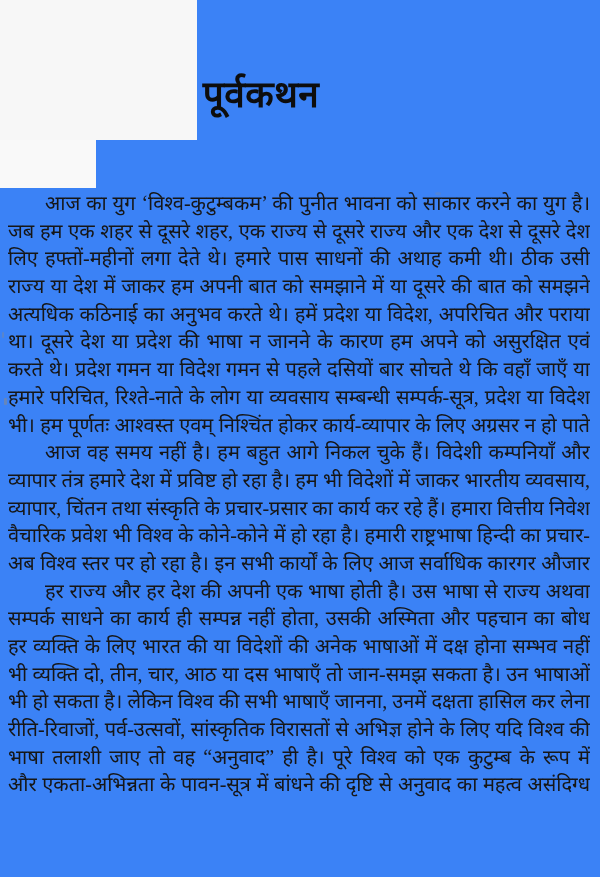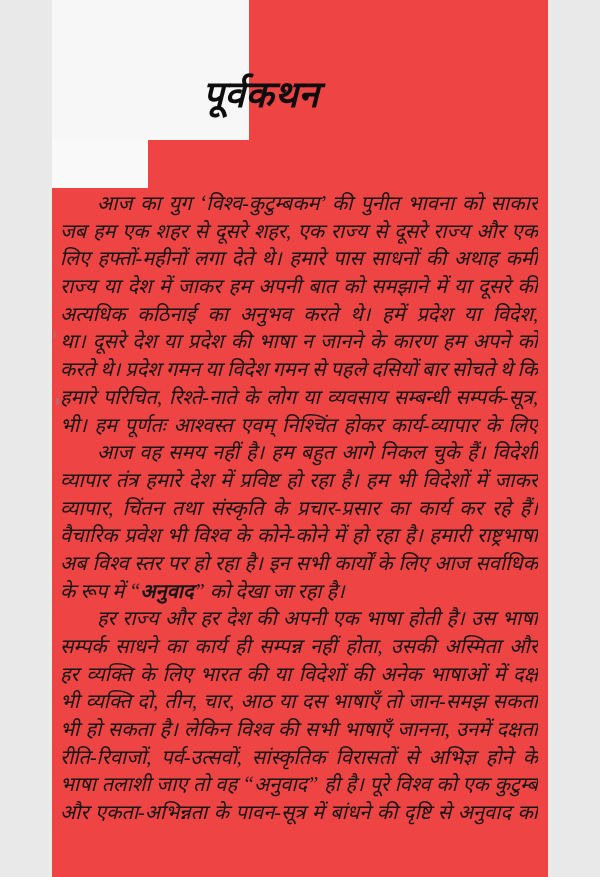--- a/index.html
+++ b/index.html
@@ -1,24 +1,23 @@
 <!DOCTYPE html>
 <html lang="hi"><head>
 <meta charset="utf-8">
 <style>
   html,body{margin:0;padding:0;}
   body{background:#e9e9e9;font-family:"Liberation Serif","DejaVu Serif",serif;}
   .page{
     position:relative;
-    width:496px;height:877px;
+    width:600px;height:877px;
     margin:0 auto;
-    background:#ef4444;
+    background:#3b82f6;
     overflow:hidden;
     color:#1b1b1b;
-    font-style:italic;
   }
   
   .shade{position:absolute;background:#f7f7f7;pointer-events:none;}
   .shade-a{left:0;top:0;width:197px;height:140px;}
   .shade-b{left:0;top:140px;width:96px;height:48px;background:#f9f9f9;}
   
   .mark{position:absolute;background:#8a8a8a;border-radius:1px;pointer-events:none;}
   .mark-a{left:4px;top:398px;width:3px;height:7px;opacity:.55;}
   .mark-b{left:2px;top:332px;width:2px;height:6px;opacity:.4;}
   .mark-c{left:435px;top:192px;width:6px;height:3px;opacity:.25;border-radius:50%;}
@@ -68,21 +67,20 @@
       <div class="line"><span>अत्यधिक कठिनाई का अनुभव करते थे। हमें प्रदेश या विदेश, अपरिचित और पराया सा लगता</span></div>
       <div class="line"><span>था। दूसरे देश या प्रदेश की भाषा न जानने के कारण हम अपने को असुरक्षित एवं एकला महसूस</span></div>
       <div class="line"><span>करते थे। प्रदेश गमन या विदेश गमन से पहले दसियों बार सोचते थे कि वहाँ जाएँ या न जाएँ।</span></div>
       <div class="line"><span>हमारे परिचित, रिश्ते-नाते के लोग या व्यवसाय सम्बन्धी सम्पर्क-सूत्र, प्रदेश या विदेश में होने पर</span></div>
       <div class="line last"><span>भी। हम पूर्णतः आश्वस्त एवम् निश्चिंत होकर कार्य-व्यापार के लिए अग्रसर न हो पाते थे।</span></div>
       <div class="line first"><span>आज वह समय नहीं है। हम बहुत आगे निकल चुके हैं। विदेशी कम्पनियाँ और बहुद्देशीय</span></div>
       <div class="line"><span>व्यापार तंत्र हमारे देश में प्रविष्ट हो रहा है। हम भी विदेशों में जाकर भारतीय व्यवसाय, भारतीय</span></div>
       <div class="line"><span>व्यापार, चिंतन तथा संस्कृति के प्रचार-प्रसार का कार्य कर रहे हैं। हमारा वित्तीय निवेश ही नहीं,</span></div>
       <div class="line"><span>वैचारिक प्रवेश भी विश्व के कोने-कोने में हो रहा है। हमारी राष्ट्रभाषा हिन्दी का प्रचार-प्रसार भी</span></div>
       <div class="line"><span>अब विश्व स्तर पर हो रहा है। इन सभी कार्यों के लिए आज सर्वाधिक कारगर औजार या उपकरण</span></div>
-      <div class="line last"><span>के रूप में “</span><span class="bold">अनुवाद</span><span>” को देखा जा रहा है।</span></div>
       <div class="line first"><span>हर राज्य और हर देश की अपनी एक भाषा होती है। उस भाषा से राज्य अथवा राष्ट्र का</span></div>
       <div class="line"><span>सम्पर्क साधने का कार्य ही सम्पन्न नहीं होता, उसकी अस्मिता और पहचान का बोध भी होता है।</span></div>
       <div class="line"><span>हर व्यक्ति के लिए भारत की या विदेशों की अनेक भाषाओं में दक्ष होना सम्भव नहीं होता। कोई</span></div>
       <div class="line"><span>भी व्यक्ति दो, तीन, चार, आठ या दस भाषाएँ तो जान-समझ सकता है। उन भाषाओं का विद्वान</span></div>
       <div class="line"><span>भी हो सकता है। लेकिन विश्व की सभी भाषाएँ जानना, उनमें दक्षता हासिल कर लेना संभव </span></div>
       <div class="line"><span>रीति-रिवाजों, पर्व-उत्सवों, सांस्कृतिक विरासतों से अभिज्ञ होने के लिए यदि विश्व की कोई एक</span></div>
       <div class="line"><span>भाषा तलाशी जाए तो वह “अनुवाद” ही है। पूरे विश्व को एक कुटुम्ब के रूप में स्थापित करने</span></div>
       <div class="line last"><span>और एकता-अभिन्नता के पावन-सूत्र में बांधने की दृष्टि से अनुवाद का महत्व असंदिग्ध है। आज</span></div>
     </div>
 

